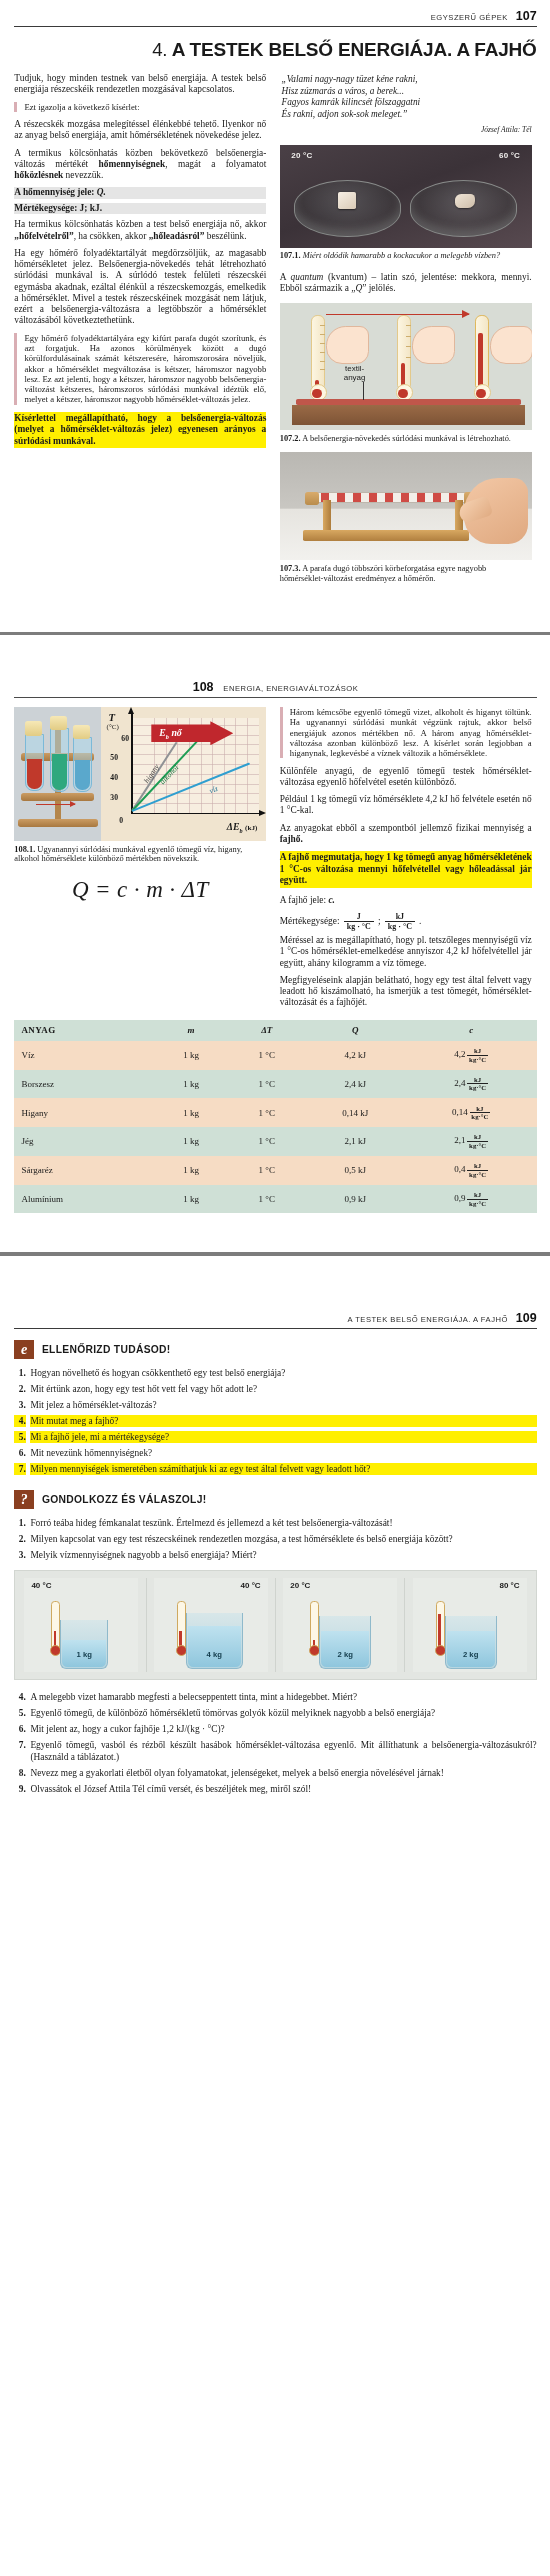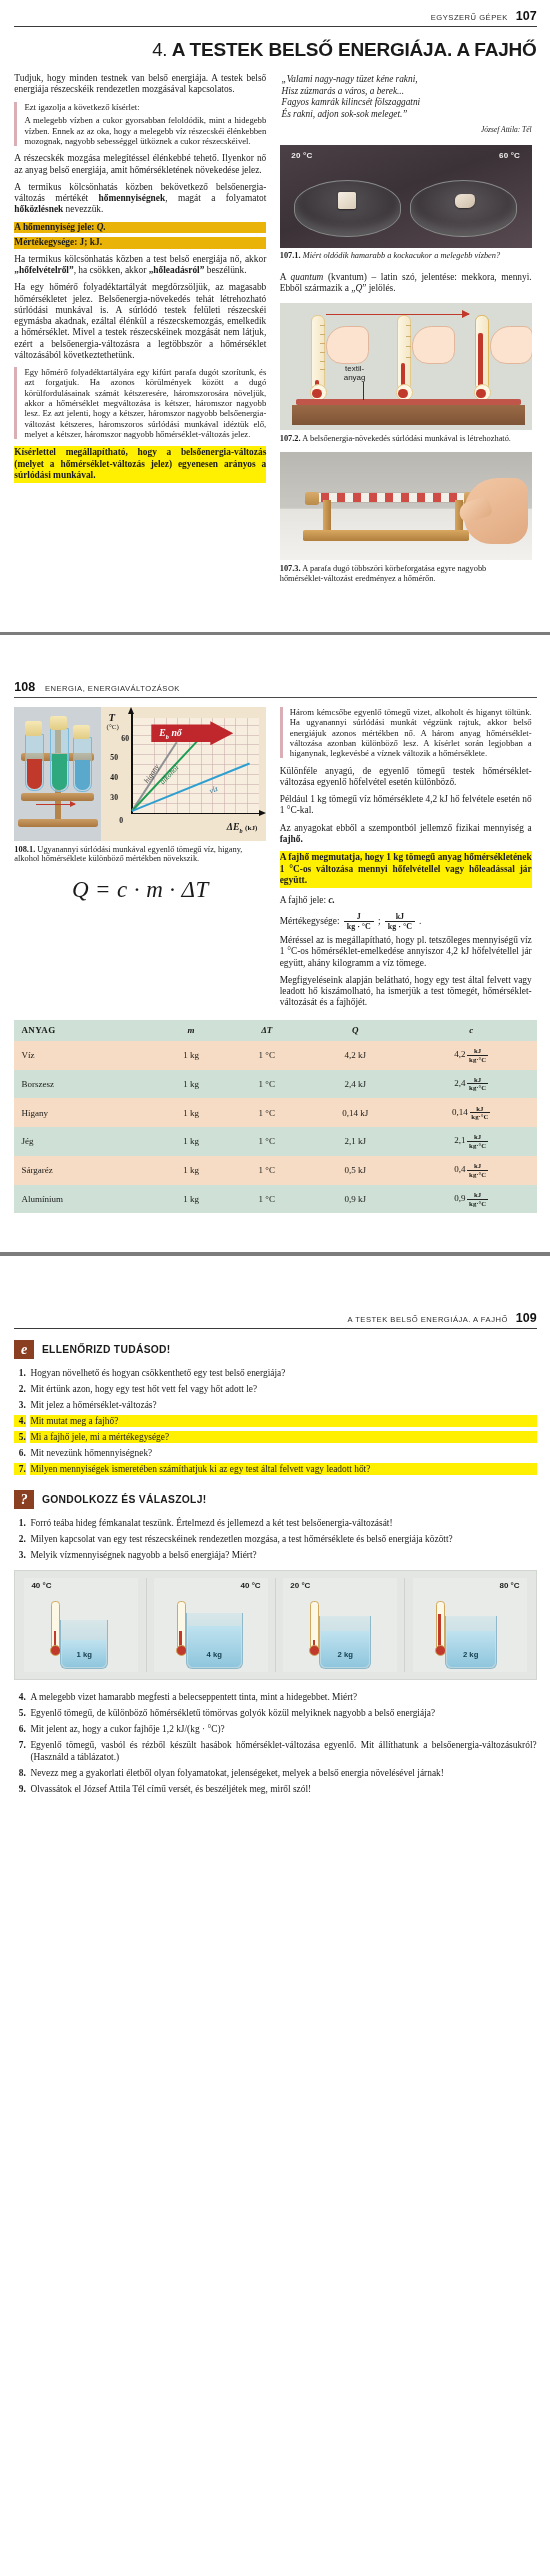--- a/index.html
+++ b/index.html
@@ -12,21 +12,21 @@
   .page{position:relative;width:551px;box-sizing:border-box;}
   .page-inner{padding:0 14.3px;}
 
   
   .runhead{
     display:flex;align-items:baseline;
     font-family:"Liberation Sans", sans-serif;
     padding-top:9px;
   }
   .runhead.right{justify-content:flex-end;}
-  .runhead.left{justify-content:flex-start;}
+  .runhead.left{justify-content:center;}
   .runhead .sec{
     font-size:7.6px;letter-spacing:0.5px;color:#2b2b2b;
     text-transform:uppercase;font-stretch:condensed;
   }
   .runhead .pg{
     font-size:12.5px;font-weight:bold;color:#111;
   }
   .runhead.right .pg{margin-left:8px;}
   .runhead.left .pg{margin-right:9.8px;}
   .rule{height:1.4px;background:#3a3a3a;margin-top:2.7px;}
@@ -60,21 +60,21 @@
     border-left:3.6px solid #d9aeb4;
     padding-left:7.1px;
     margin:2.7px 0 7.1px 0;
   }
   .expbox p{
     font-size:8.7px;line-height:10.3px;text-align:justify;margin:0 0 3.6px 0;
   }
   .expbox p:last-child{margin-bottom:0;}
 
   
-  .hl{background:#eab308;}
+  .hl{background:#e5e5e5;}
   .hlblock{
     background:#ffef00;
     font-weight:bold;
     font-size:9.4px;line-height:11.6px;
     text-align:justify;
     margin:5.3px 0 7.1px 0;
     padding:0.9px 0;
     display:block;
   }
   .def{font-weight:bold;font-size:9.4px;line-height:11.6px;margin:0 0 3.6px 0;}
@@ -400,21 +400,20 @@
   </h1>
 
   <div class="cols">
 
     <div class="col">
 
       <p class="body">Tudjuk, hogy minden testnek van belső energiája. A testek belső energiája részecskéik rendezetlen mozgásával kapcsolatos.</p>
 
       <div class="expbox">
         <p>Ezt igazolja a következő kísérlet:</p>
-        <p>A melegebb vízben a cukor gyorsabban feloldódik, mint a hidegebb vízben. Ennek az az oka, hogy a melegebb víz részecskéi élénkebben mozognak, nagyobb sebességgel ütköznek a cukor részecskéivel.</p>
       </div>
 
       <p class="body">A részecskék mozgása melegítéssel élénkebbé tehető. Ilyenkor nő az anyag belső energiája, amit hőmérsékletének növekedése jelez.</p>
 
       <p class="body"><span>A termikus kölcsönhatás közben bekövetkező belsőenergia-változás mértékét </span><b>hőmennyiségnek</b><span>, magát a folyamatot </span><b>hőközlésnek</b><span> nevezzük.</span></p>
 
       <div class="def hl"><span>A hőmennyiség jele: </span><i>Q.</i></div>
       <div class="def hl">Mértékegysége: J; kJ.</div>
 
       <p class="body" style="margin-top:5.3px;"><span>Ha termikus kölcsönhatás közben a test belső energiája nő, akkor </span><b>„hőfelvételről”</b><span>, ha csökken, akkor </span><b>„hőleadásról”</b><span> beszélünk.</span></p>

